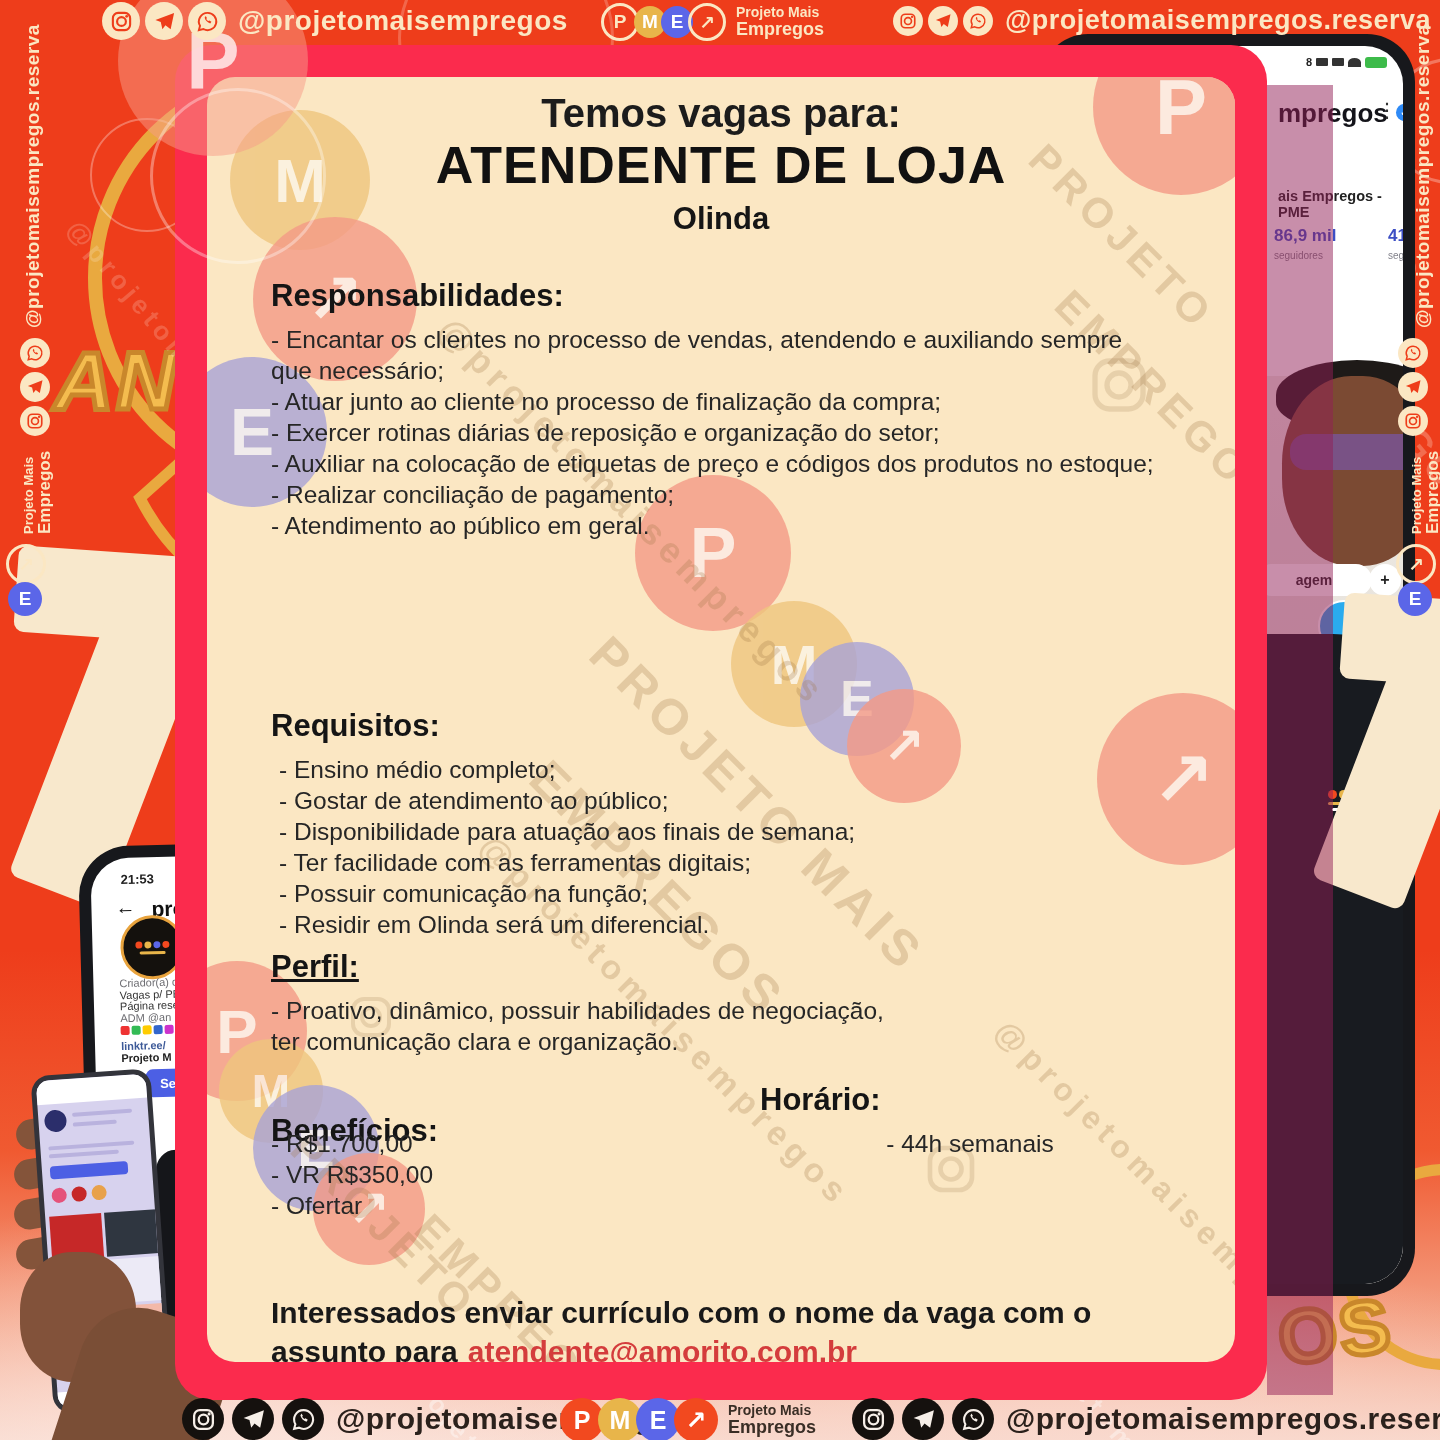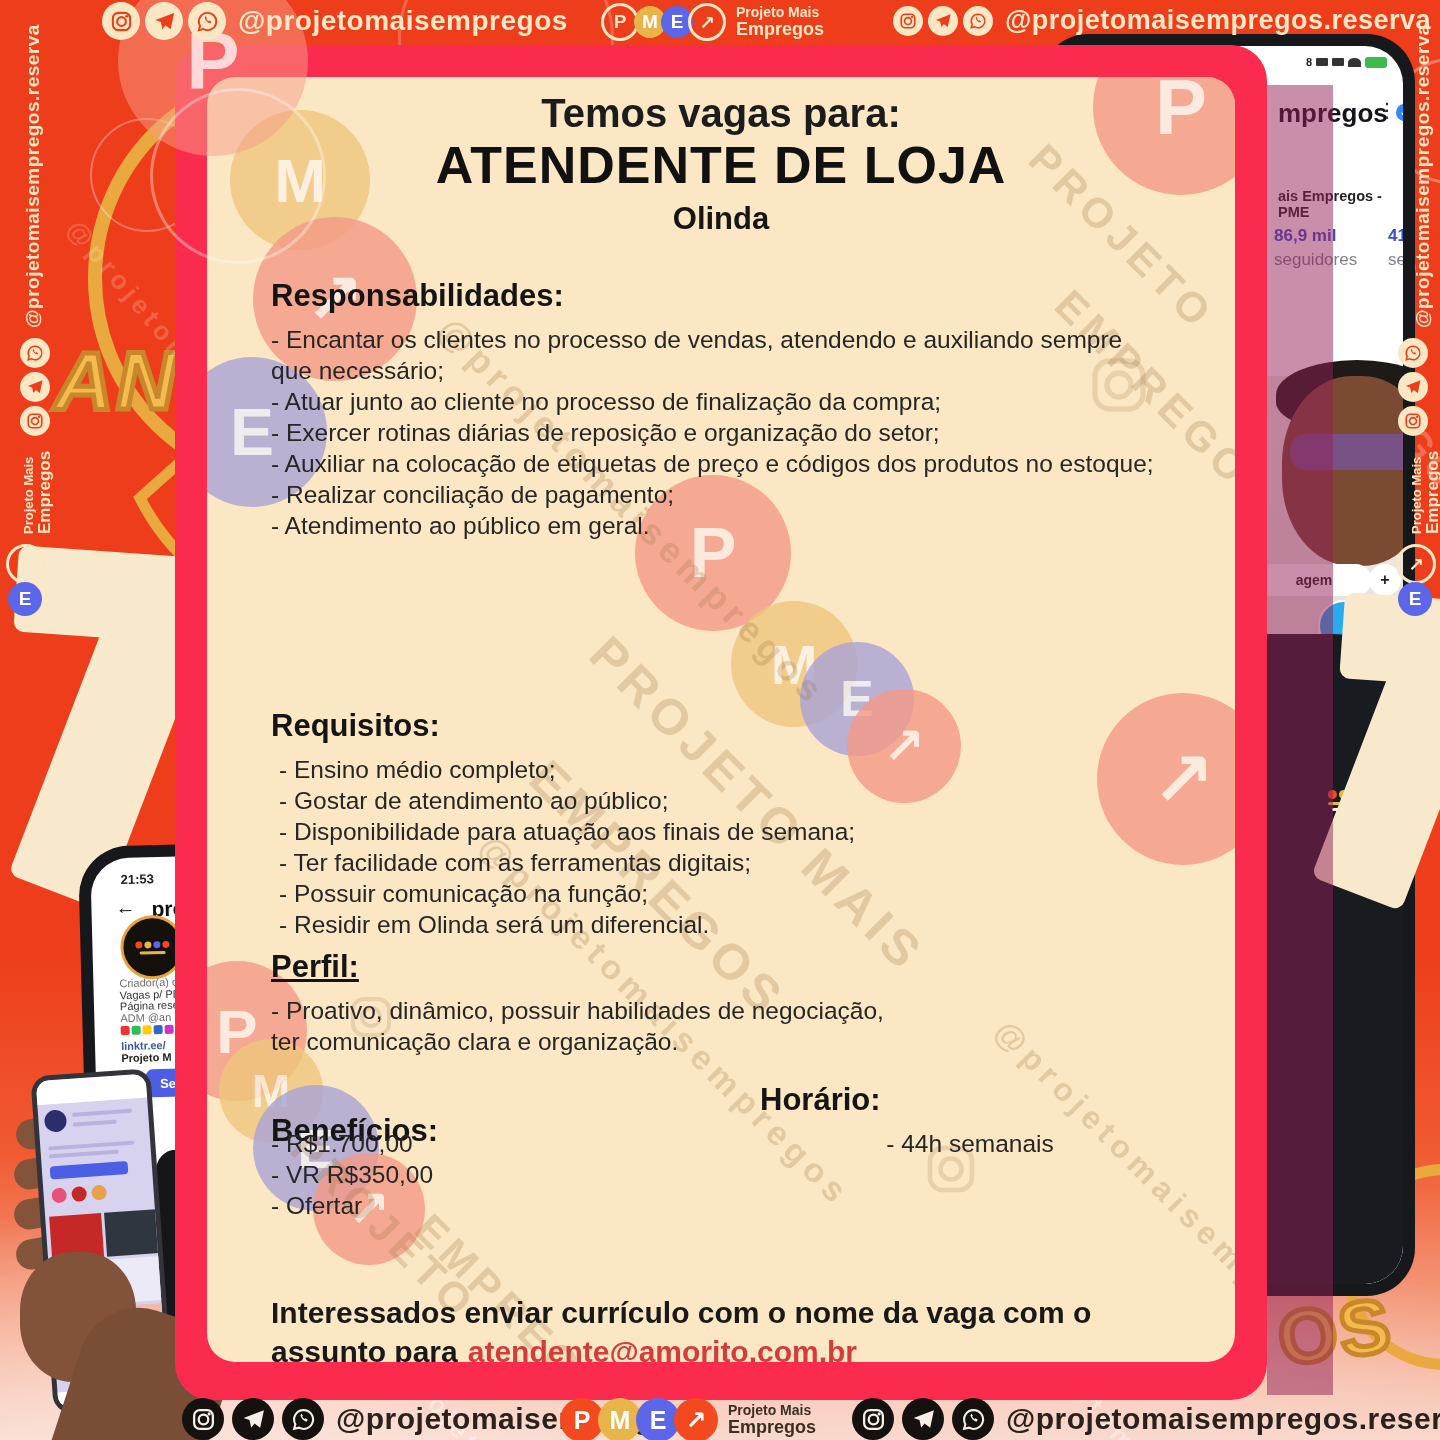--- a/index.html
+++ b/index.html
@@ -104,21 +104,21 @@
   .pr-status{position:absolute;right:16px;top:10px;display:flex;align-items:center;gap:4px;
              font-size:11px;font-weight:700;color:#222;}
   .pr-status i{display:inline-block;background:#333;}
   .pr-batt{width:22px;height:11px;border-radius:3px;background:#3DBB4A;}
   .pr-user{position:absolute;left:226px;top:52px;font-size:26px;font-weight:800;color:#14141A;}
   .pr-check{position:absolute;left:344px;top:58px;width:17px;height:17px;border-radius:50%;
             background:#2E8AF6;color:#fff;font-size:11px;display:flex;align-items:center;justify-content:center;font-weight:800;}
   .pr-menu{position:absolute;right:6px;top:52px;font-size:20px;color:#333;}
   .pr-title{position:absolute;left:226px;top:142px;font-size:14.5px;font-weight:800;color:#222;}
   .pr-val{font-size:17px;font-weight:800;color:#3D4FC4;}
-  .pr-lab{font-size:17px;color:#80808A;}
+  .pr-lab{font-size:10px;color:#80808A;}
   .pr-photo{position:absolute;left:0;right:0;top:330px;bottom:0;
             background:linear-gradient(180deg,#EFEBE5,#D8D2CA);}
   .pr-hair{position:absolute;left:224px;top:-16px;width:162px;height:70px;background:#1E1A18;border-radius:50% 50% 40% 40%;}
   .pr-head{position:absolute;left:230px;top:0;width:150px;height:190px;background:#7B4A33;border-radius:46%;}
   .pr-glass{position:absolute;left:238px;top:58px;width:138px;height:36px;background:rgba(120,90,200,.55);border-radius:16px;}
   .pr-torso{position:absolute;left:-30px;right:-30px;top:258px;bottom:-10px;background:#181B20;
             border-radius:80px 100px 0 0;}
   .pr-pill{position:absolute;left:204px;top:188px;width:116px;height:32px;background:#fff;border-radius:18px;
            display:flex;align-items:center;justify-content:center;font-size:14px;font-weight:600;color:#222;}
   .pr-addbtn{position:absolute;right:2px;top:188px;width:32px;height:32px;border-radius:50%;background:#fff;

